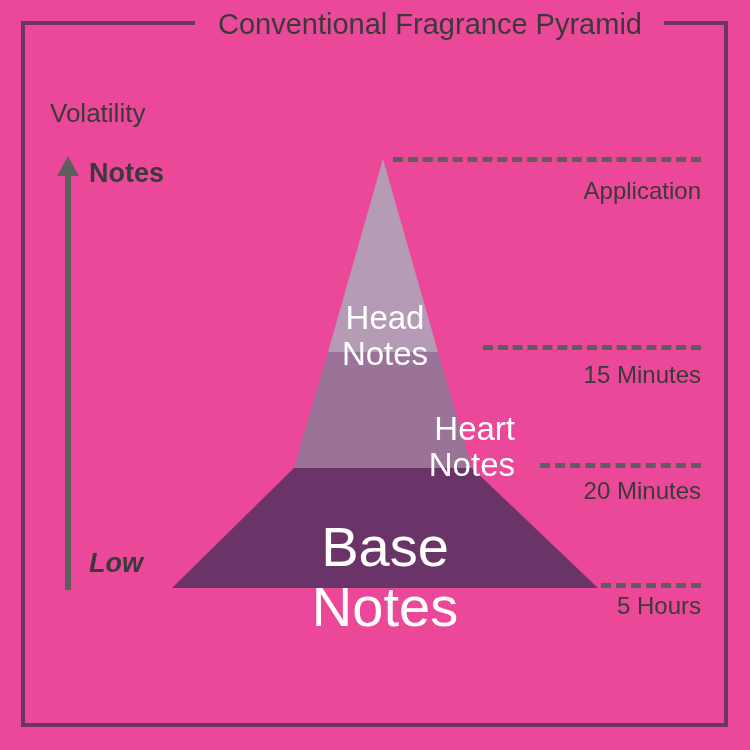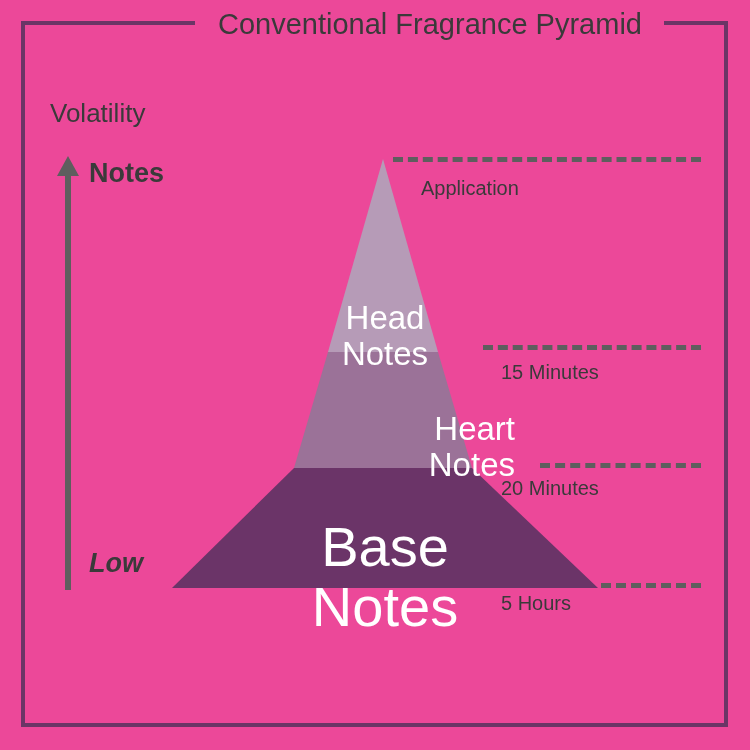--- a/index.html
+++ b/index.html
@@ -104,21 +104,22 @@
   #caption-base  { left: 243px; top: 473px; width: 284px; font-size: 56px; }
 
   
   .guide-line {
     position: absolute;
     height: 0;
     border-top: 5px dashed #5E5E5E;
   }
   .guide-label {
     position: absolute;
-    font-size: 20px;
+    text-align: right;
+    font-size: 24px;
     color: #3A3A3A;
     white-space: nowrap;
   }
   #guide-line-0 { left: 393px; top: 157px; width: 308px; }
   #guide-line-1 { left: 483px; top: 345px; width: 218px; }
   #guide-line-2 { left: 540px; top: 463px; width: 161px; }
   #guide-line-3 { left: 601px; top: 583px; width: 100px; }
   #guide-label-0 { left: 421px; top: 177px; width: 280px; }
   #guide-label-1 { left: 501px; top: 361px; width: 200px; }
   #guide-label-2 { left: 501px; top: 477px; width: 200px; }

